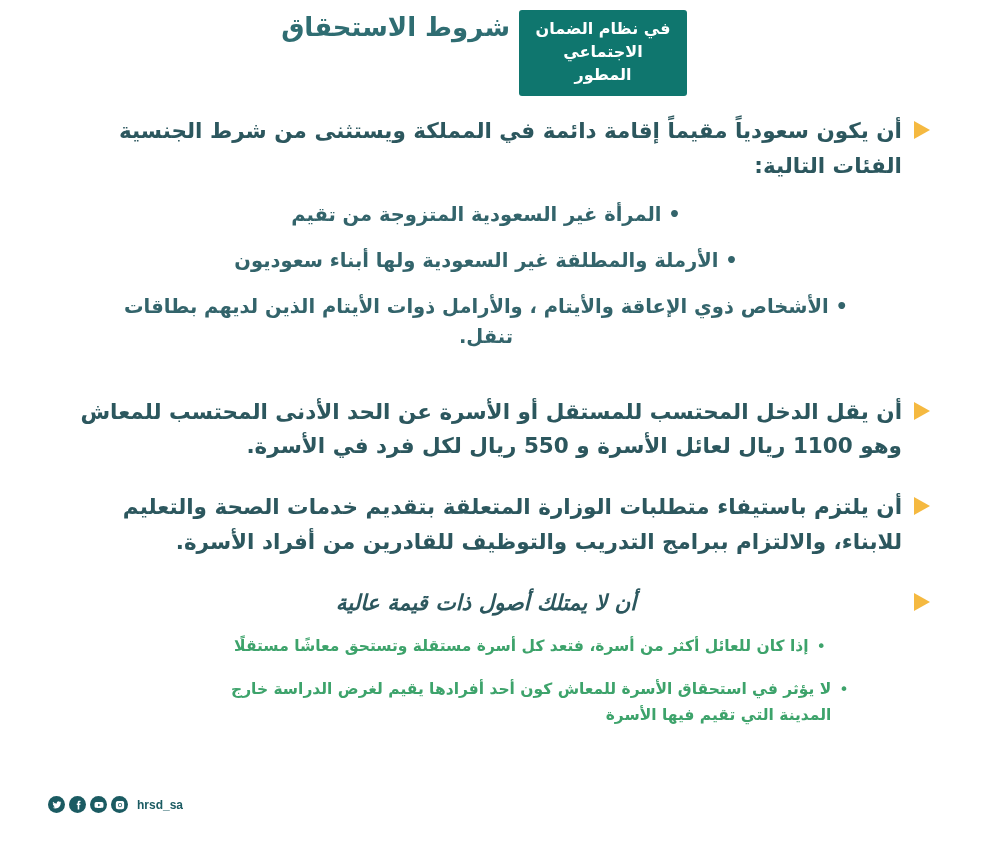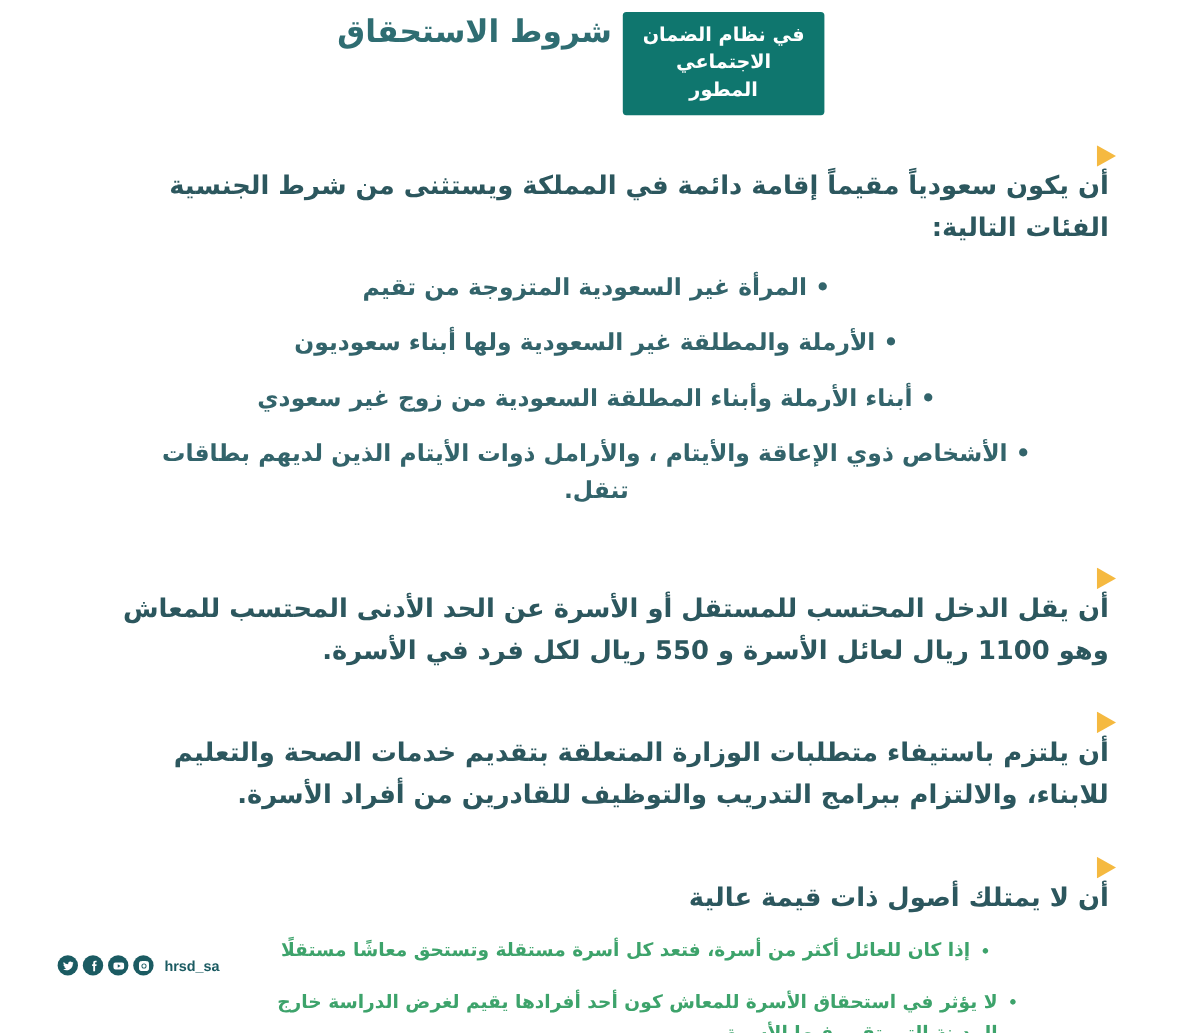--- a/index.html
+++ b/index.html
@@ -48,21 +48,21 @@
   .badge span { display: block; }
 
   
   .content {
     position: relative;
     padding: 22px 70px 0 70px;
   }
   .cond {
     position: relative;
     display: flex;
-    flex-direction: column;
+    flex-direction: row;
     align-items: flex-start;
     margin-bottom: 26px;
   }
   .arrow {
     flex: 0 0 auto;
     width: 22px;
     margin-top: 7px;
     text-align: center;
   }
   .arrow svg { display: block; }
@@ -173,21 +173,20 @@
     <div class="arrow">
       <svg width="16" height="18" viewBox="0 0 16 18">
           <polygon points="16,9 0,0 0,18" fill="#f5b940"></polygon>
         </svg>
     </div>
     <div class="cond-body">
       <div class="cond-text">أن يكون سعودياً مقيماً إقامة دائمة في المملكة ويستثنى من شرط الجنسية الفئات التالية:</div>
       <ul class="sub-list">
         <li><span class="dot">•</span> <span>المرأة غير السعودية المتزوجة من تقيم</span></li>
         <li><span class="dot">•</span> <span>الأرملة والمطلقة غير السعودية ولها أبناء سعوديون</span></li>
-        <li><span class="dot">•</span> <span>أبناء الأرملة وأبناء المطلقة السعودية من زوج غير سعودي</span></li>
         <li><span class="dot">•</span> <span>الأشخاص ذوي الإعاقة والأيتام ، والأرامل ذوات الأيتام الذين لديهم بطاقات تنقل.</span></li>
       </ul>
     </div>
   </div>
 
   <div class="cond">
     <div class="arrow">
       <svg width="16" height="18" viewBox="0 0 16 18">
           <polygon points="16,9 0,0 0,18" fill="#f5b940"></polygon>
         </svg>
@@ -202,21 +201,21 @@
       <svg width="16" height="18" viewBox="0 0 16 18">
           <polygon points="16,9 0,0 0,18" fill="#f5b940"></polygon>
         </svg>
     </div>
     <div class="cond-body">
       <div class="cond-text">أن يلتزم باستيفاء متطلبات الوزارة المتعلقة بتقديم خدمات الصحة والتعليم للابناء، والالتزام ببرامج التدريب والتوظيف للقادرين من أفراد الأسرة.</div>
     </div>
   </div>
 
 
-  <div class="cond" style="margin-bottom:10px;">
+  <div class="cond" style="margin-bottom:10px;font-style:italic;">
     <div class="arrow">
       <svg width="16" height="18" viewBox="0 0 16 18">
           <polygon points="16,9 0,0 0,18" fill="#f5b940"></polygon>
         </svg>
     </div>
     <div class="cond-body">
       <div class="cond-text" style="text-align:center;">أن لا يمتلك أصول ذات قيمة عالية</div>
     </div>
   </div>
 

